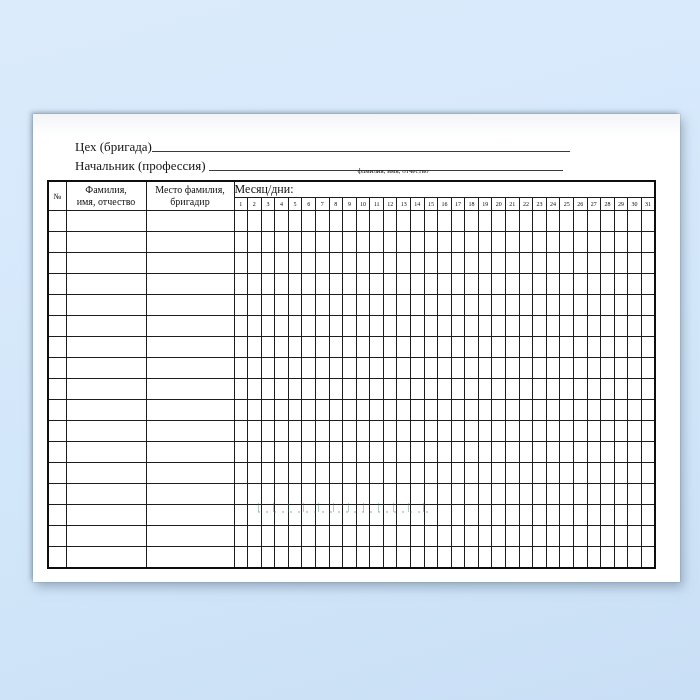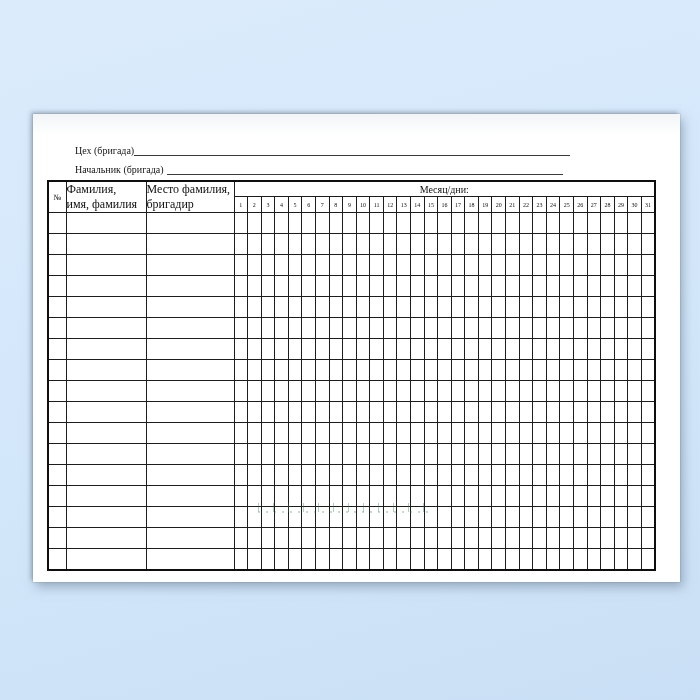--- a/index.html
+++ b/index.html
@@ -17,24 +17,24 @@
     position: absolute;
     left: 33px; top: 114px;
     width: 647px; height: 468px;
     background: linear-gradient(180deg, #f2f4f6 0px, #ffffff 22px);
     box-shadow: -2px -2px 4px rgba(96,112,128,0.45),
                  3px 5px 10px rgba(96,118,140,0.50),
                  0 0 1px rgba(70,80,95,0.6);
   }
   .field-row {
     display: flex;
-    align-items: flex-end;
+    align-items: flex-start;
     margin-left: 42px;
     height: 17px;
-    font-size: 10px;
+    font-size: 13px;
     color: #141414;
     white-space: nowrap;
   }
   .field-row-1 { margin-top: 25px; }
   .field-row-2 { margin-top: 2px; }
   .fill-line {
     flex: 1;
     border-bottom: 1px solid #3a3a3a;
     height: 12px;
   }
@@ -59,22 +59,22 @@
   table.sheet th, table.sheet td {
     border: 1px solid #1d1d1d;
     padding: 0;
     font-weight: 400;
     color: #111;
     overflow: hidden;
   }
   tr.hdr1, tr.hdr2 { height: 13px; }
   tbody tr.body-row { height: 21px; }
   .th-num   { font-size: 8px; text-align: center; }
-  .th-name, .th-work { font-size: 12px; line-height: 1.25; text-align: left; }
-  .th-month { font-size: 10px; text-align: center; }
+  .th-name, .th-work { font-size: 10px; line-height: 1.25; text-align: center; }
+  .th-month { font-size: 12px; text-align: left; }
   .th-day   { font-size: 6px; line-height: 1; text-align: center; }
   .watermark {
     position: absolute;
     left: 225px; top: 389px;
     width: 172px; height: 11px;
     background-image:
       repeating-linear-gradient(90deg, rgba(40,118,76,0.65) 0 1px, transparent 1px 15px),
       repeating-linear-gradient(90deg, rgba(40,118,76,0.50) 0 2px, transparent 2px 8px);
     background-size: 100% 9px, 100% 2px;
     background-position: 0 0, 0 8px;
@@ -88,24 +88,25 @@
 
 <div class="scene">
   <div class="paper">
 
     <div class="field-row field-row-1">
       <span>Цех (бригада)</span>
       <span class="fill-line fill-line-1"></span>
     </div>
 
     <div class="field-row field-row-2">
-      <span>Начальник (бригада)</span>
+      <span>Начальник (профессия)</span>
       <span class="fill-line fill-line-2"></span>
     </div>
 
+    <div class="hint">фамилия, имя, отчество</div>
 
     <table class="sheet" id="sheet-table">
         <colgroup>
           <col style="width: 18px;">
           <col style="width: 80px;">
           <col style="width: 88px;">
           <col>
           <col>
           <col>
           <col>
@@ -135,21 +136,21 @@
           <col>
           <col>
           <col>
           <col>
         </colgroup>
         <thead>
           <tr class="hdr1">
             <th class="th-num" rowspan="2">№</th>
             <th class="th-name" rowspan="2">
               <div>Фамилия,</div>
-              <div>имя, фамилия</div>
+              <div>имя, отчество</div>
             </th>
             <th class="th-work" rowspan="2">
               <div>Место фамилия,</div>
               <div>бригадир</div>
             </th>
             <th class="th-month" colspan="31">Месяц/дни:</th>
           </tr>
           <tr class="hdr2">
             <th class="th-day">1</th>
             <th class="th-day">2</th>

